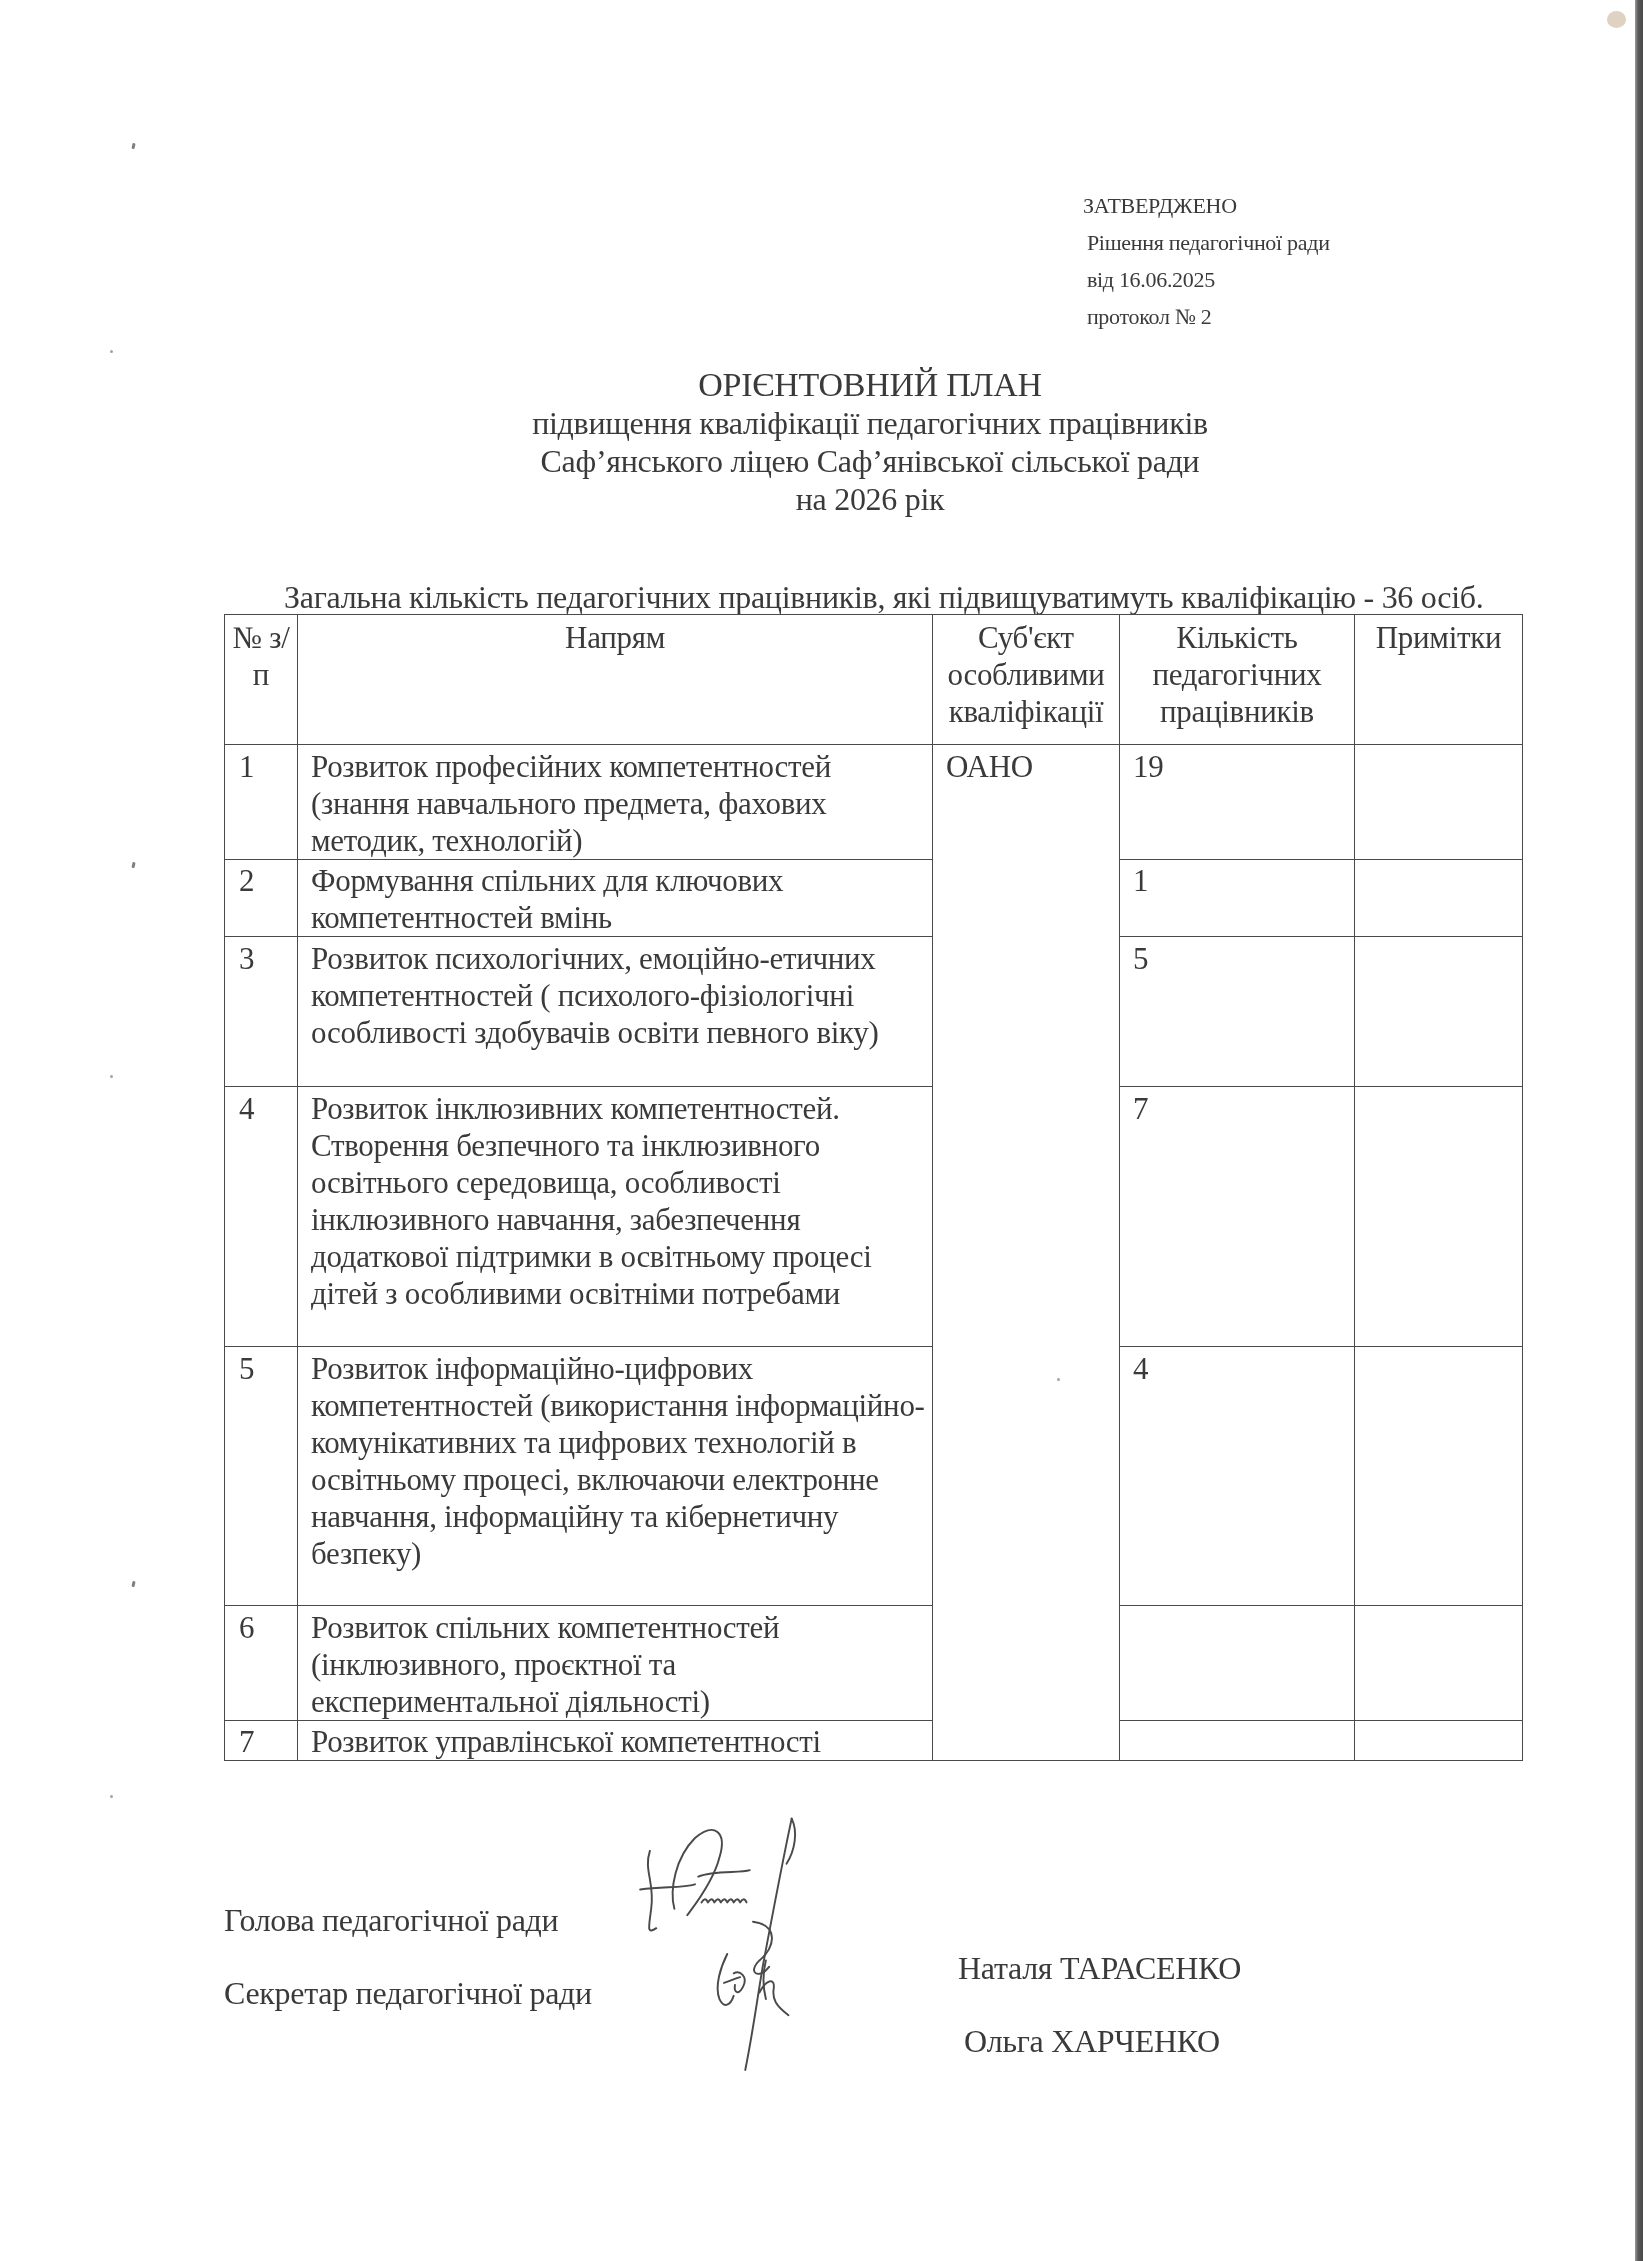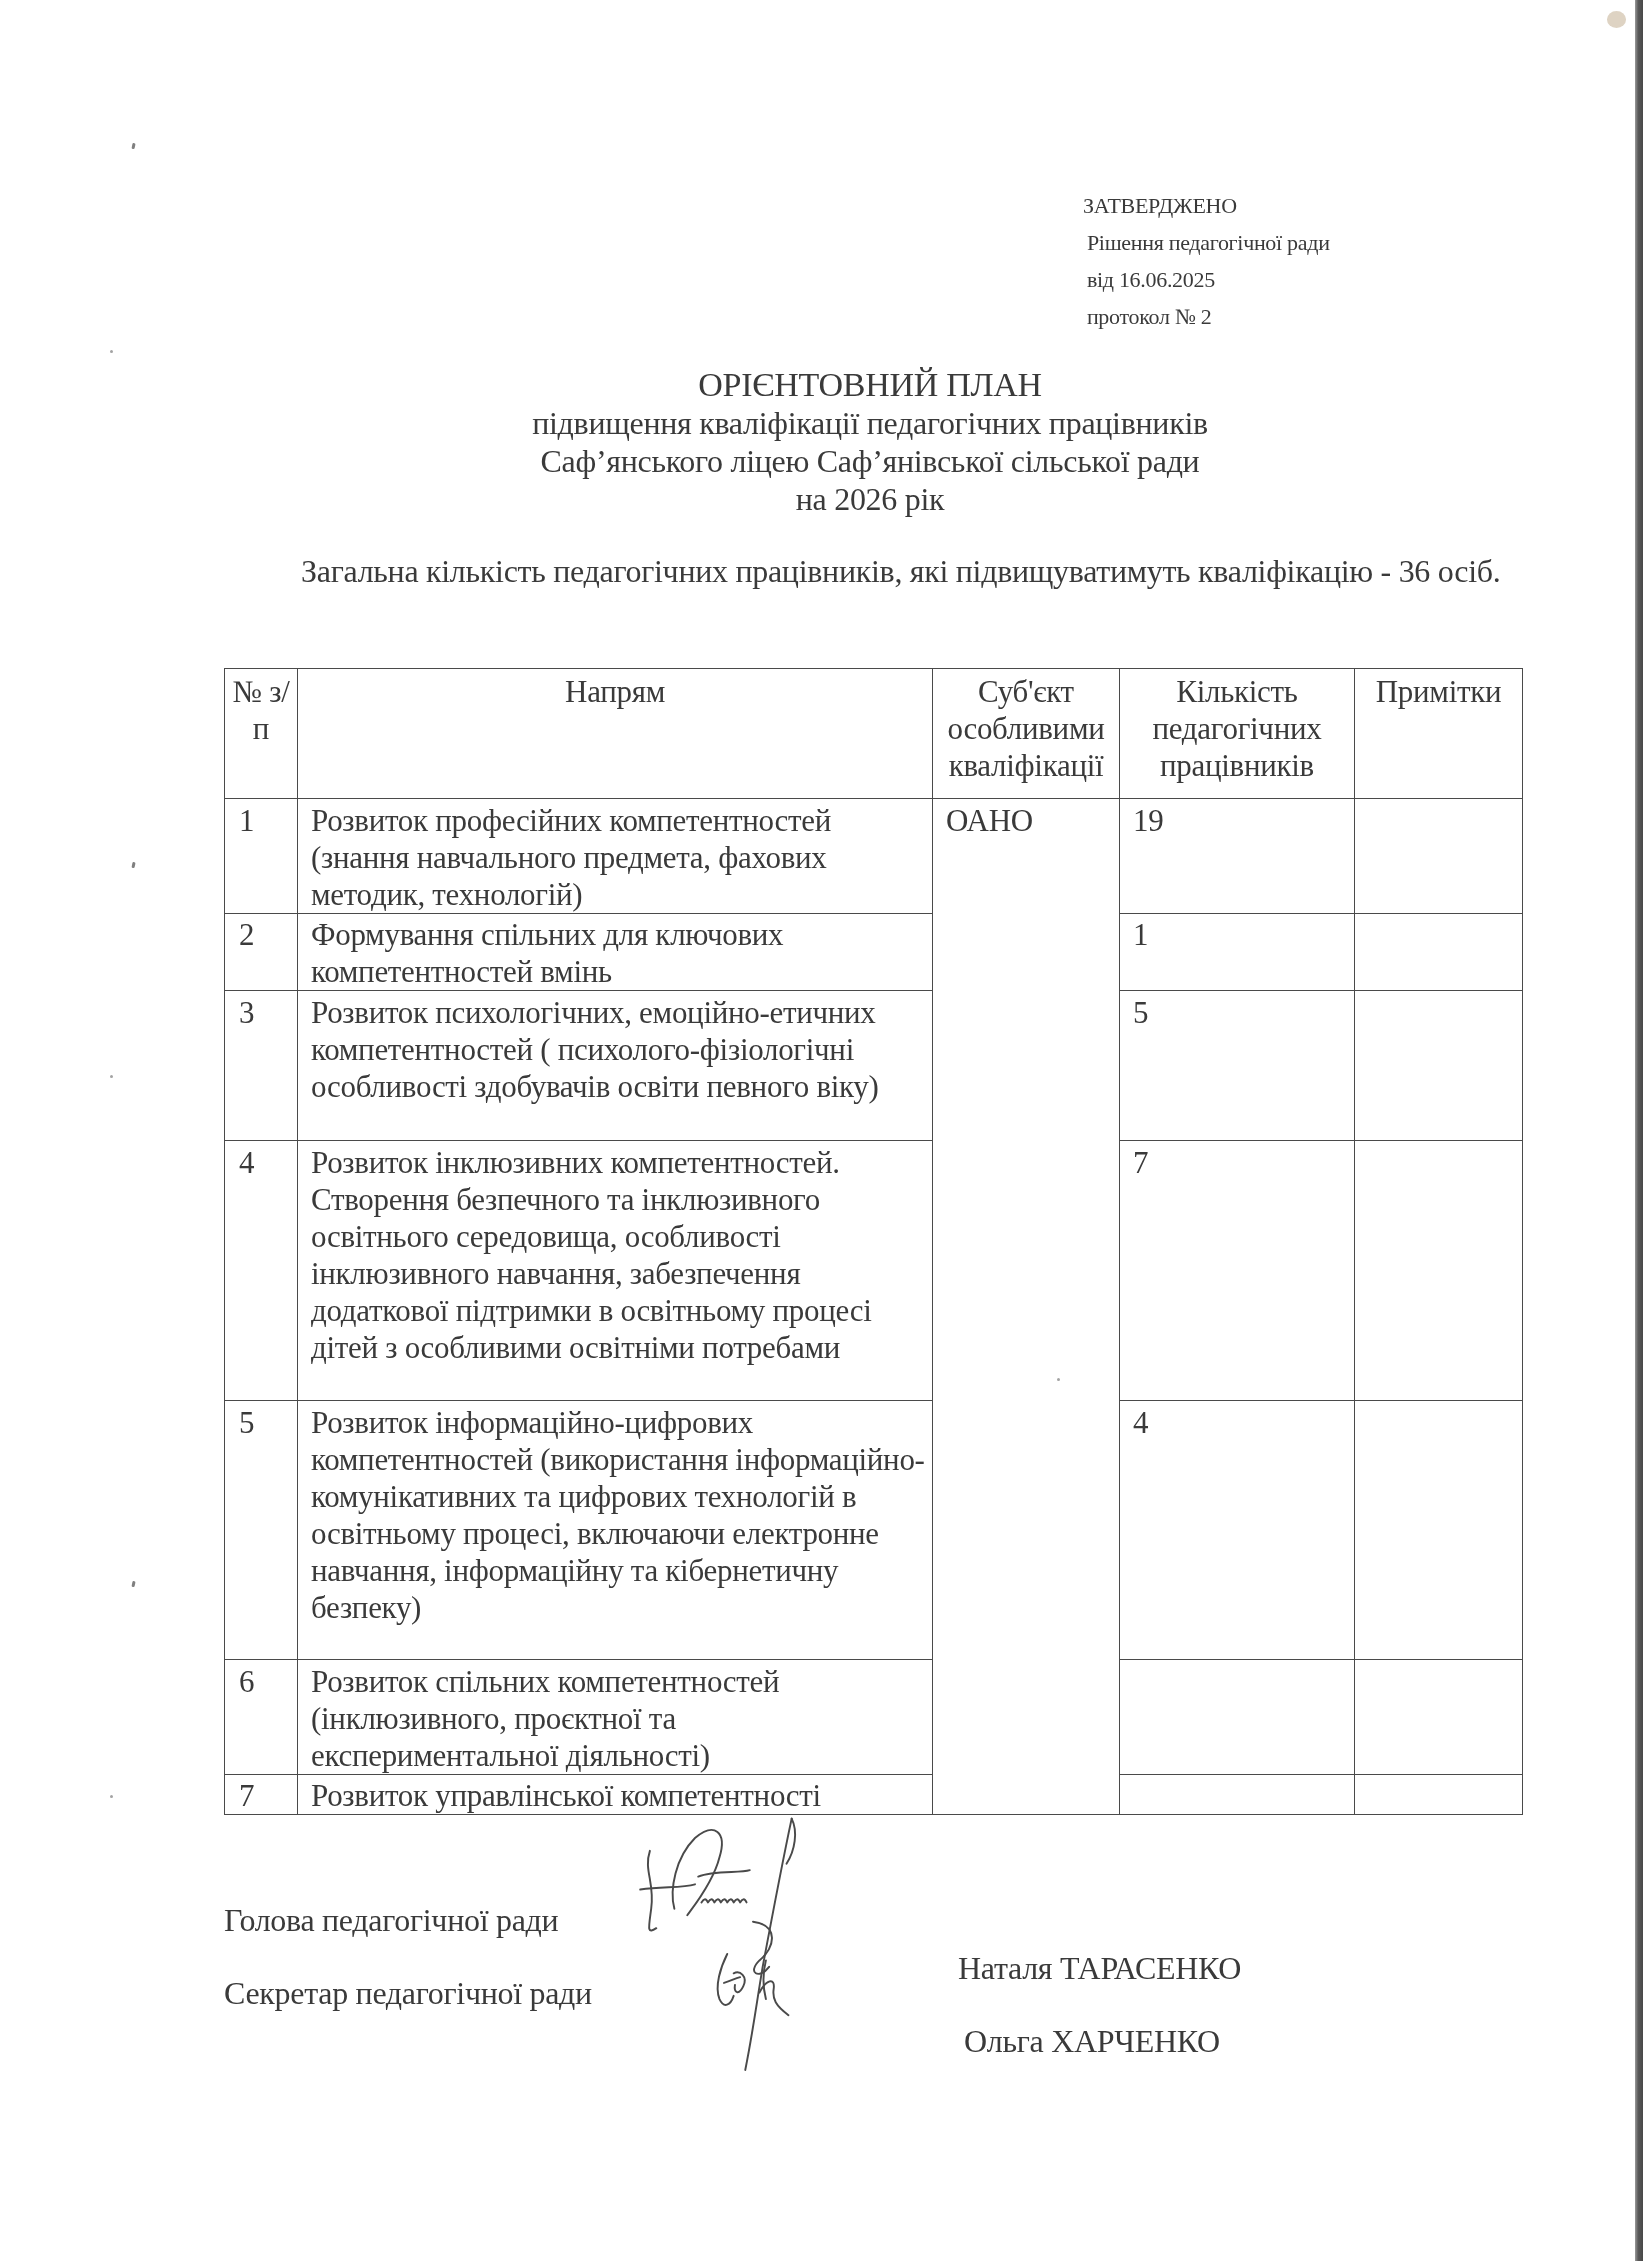--- a/index.html
+++ b/index.html
@@ -27,25 +27,25 @@
   .approval .first { margin-left: 0; }
   .approval .rest { margin-left: 3.9px; }
 
   .title-block {
     position: absolute; left: 0; width: 1740px; top: 366px; text-align: center;
     font-size: 32px; line-height: 38px; letter-spacing: -0.3px;
   }
   .title-block .main { font-size: 34px; }
 
   .summary {
-    position: absolute; left: 284px; top: 553px; font-size: 32px; letter-spacing: -0.3px; margin-left: 17px;
+    position: absolute; left: 284px; top: 579px; font-size: 32px; letter-spacing: -0.3px;
   }
 
   table.plan {
-    position: absolute; left: 224px; top: 668px;
+    position: absolute; left: 224px; top: 614px;
     border-collapse: collapse; table-layout: fixed;
     font-size: 31px; line-height: 37px; letter-spacing: -0.3px;
   }
   table.plan td, table.plan th {
     border: 1.9px solid #4a4a4a; vertical-align: top; padding: 2.6px 6.4px 0 13px;
     font-weight: normal; text-align: left;
   }
   table.plan th { text-align: center; padding: 3.9px 3.9px 0 3.9px; }
   table.plan td.num { padding-left: 14px; }
   table.plan td.subj { padding-left: 13px; }

